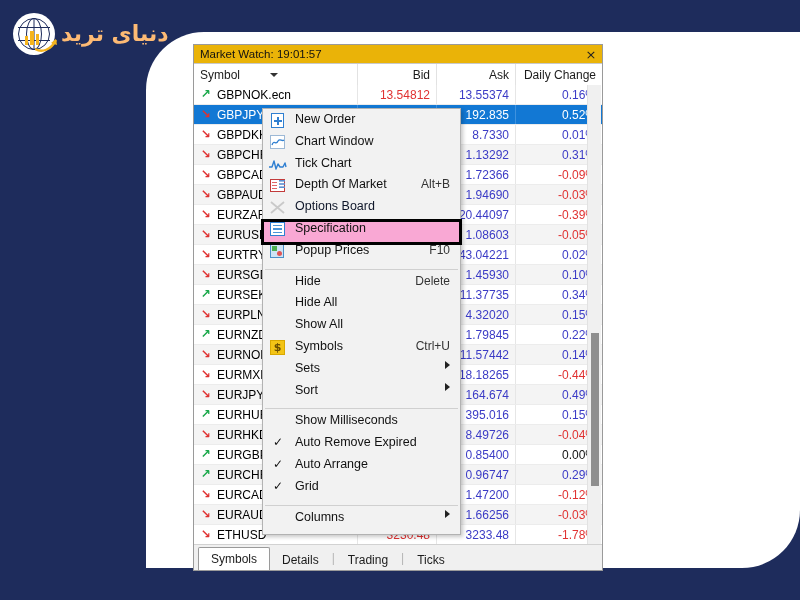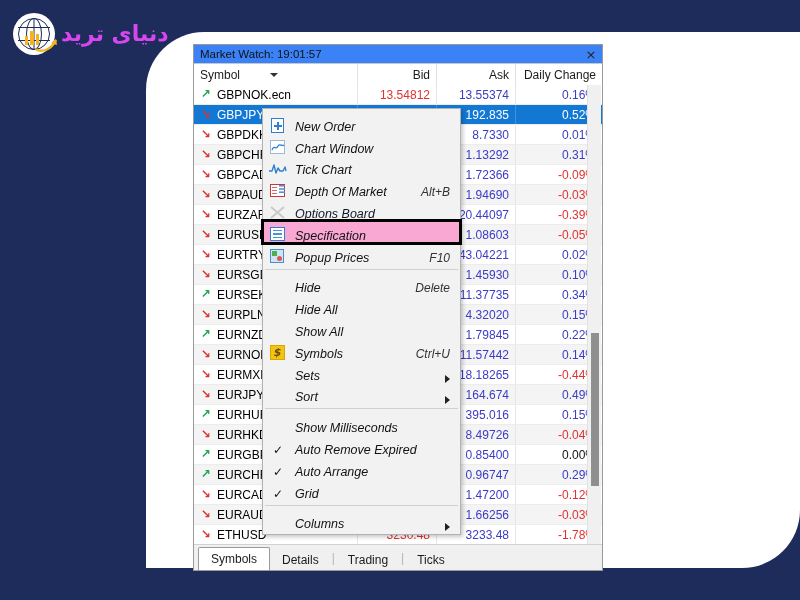--- a/index.html
+++ b/index.html
@@ -41,21 +41,21 @@
   #globe .lat.b{top:26px}
   #globe .bars{
     position:absolute;left:11px;bottom:9px;display:flex;align-items:flex-end;gap:2px;z-index:3;
   }
   #globe .bars i{display:block;width:3.4px;background:#f5b41d;}
   #globe .arrow{
     position:absolute;right:-3px;bottom:2px;width:22px;height:16px;z-index:4;
   }
   #brandtext{
     font-family:"DejaVu Sans", sans-serif;
-    font-size:22px;font-weight:bold;color:#d946ef;
+    font-size:22px;font-weight:bold;color:#fdba74;
     direction:rtl;letter-spacing:0px;line-height:1;
     white-space:nowrap;
   }
 
   
   #panel{
     position:absolute;left:146px;top:32px;
     width:654px;height:536px;
     background:#ffffff;
     border-top-left-radius:58px;
@@ -65,21 +65,21 @@
   
   #mw{
     position:absolute;left:193px;top:44px;
     width:410px;height:527px;
     background:#f0f0f0;
     border:1px solid #9a9a9a;
     box-sizing:border-box;
     font-size:11.5px;color:#000;
   }
   #mw-title{
-    height:18px;background:#3b82f6;
+    height:18px;background:#eab308;
     border-bottom:1px solid #c9c9c9;
     display:flex;align-items:center;
     padding:0 2px 0 6px;
     font-size:11.5px;color:#111;
     position:relative;
   }
   #mw-title .t{flex:1 1 auto;white-space:nowrap}
   #mw-close{
     width:18px;height:16px;display:flex;align-items:center;justify-content:center;
     font-size:13px;color:#222;font-family:"DejaVu Sans",sans-serif;line-height:1;
@@ -169,22 +169,22 @@
 
   
   #menu{
     position:absolute;left:262px;top:108px;width:199px;
     background:#f2f2f2;border:1px solid #b2b2b2;
     box-sizing:border-box;padding:3px 0 3px 0;
     font-size:12.5px;color:#111;
     box-shadow:2px 2px 4px rgba(0,0,0,.22);
   }
   .mi{
-    display:flex;align-items:flex-end;height:21.8px;
-    padding:0 10px 0 6px;box-sizing:border-box;position:relative;font-style:italic;
+    display:flex;align-items:flex-start;height:21.8px;
+    padding:0 10px 0 6px;box-sizing:border-box;position:relative;
   }
   .mi .ico{
     width:18px;height:17px;flex:0 0 auto;margin-right:8px;
     position:relative;
   }
   .mi .lbl{flex:1 1 auto;white-space:nowrap}
   .mi .acc{color:#333;font-size:12px;padding-left:10px}
   .mi.dis .lbl{color:#0f172a}
   .mi .sub{
     width:0;height:0;border-top:4px solid transparent;border-bottom:4px solid transparent;

